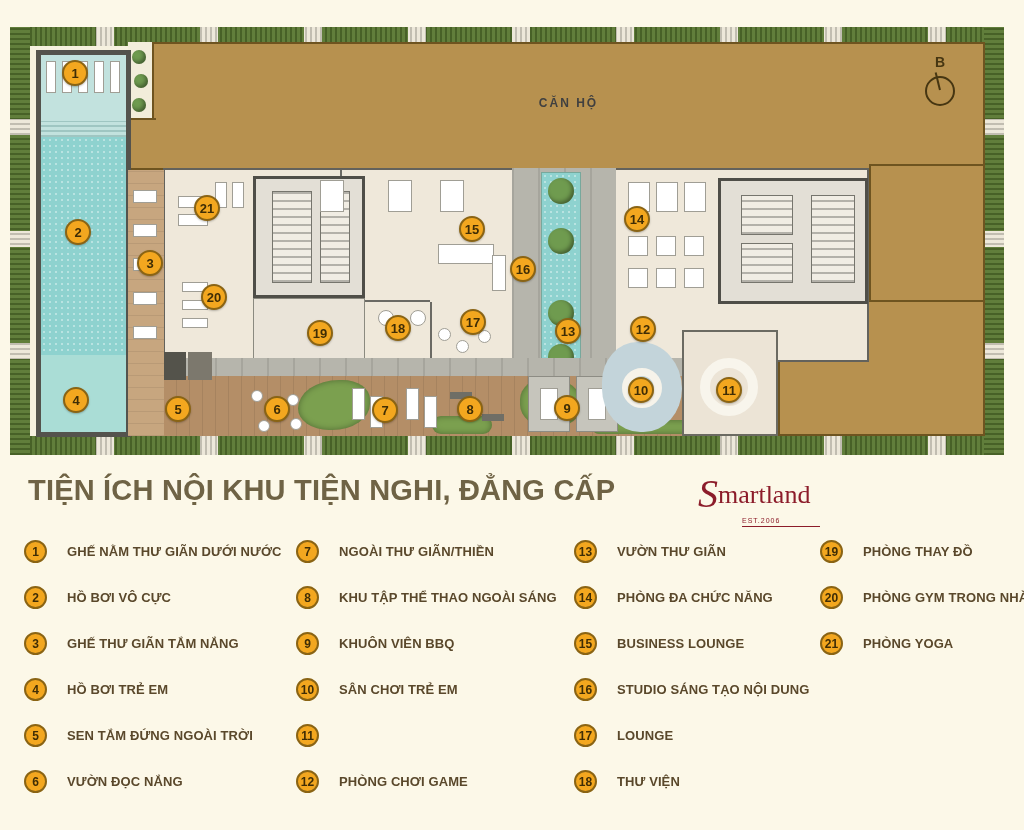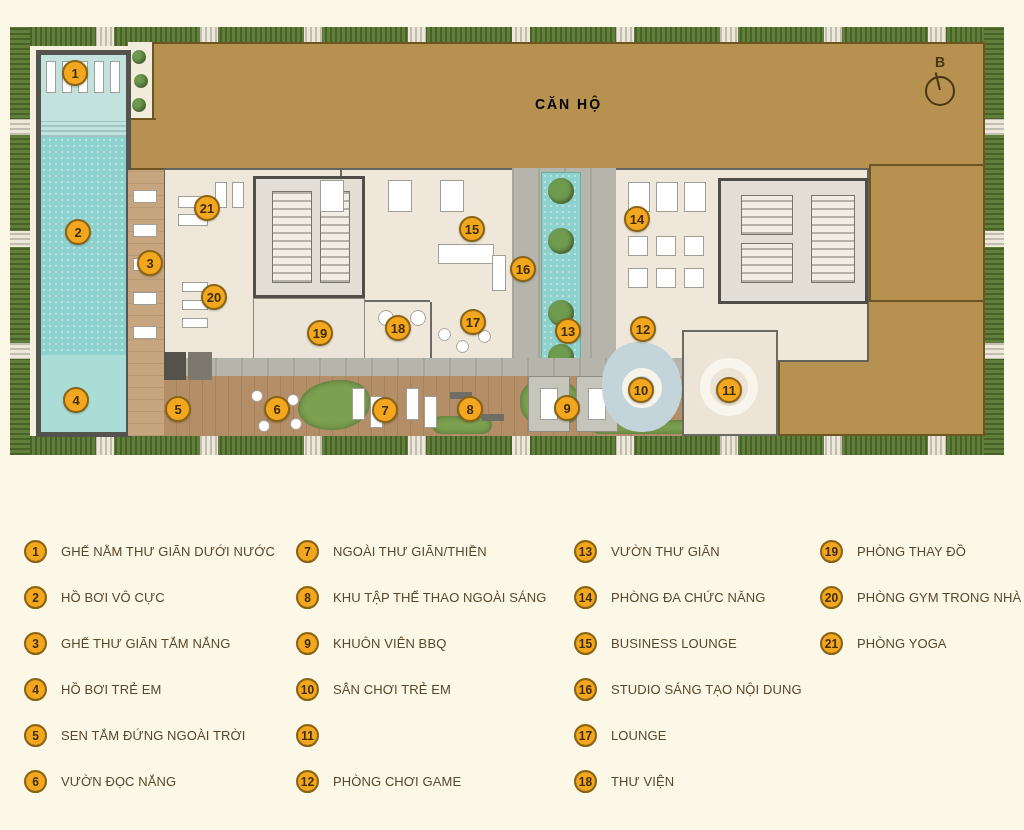--- a/index.html
+++ b/index.html
@@ -8,22 +8,22 @@
   .abs{position:absolute;}
   
   .hedge{position:absolute;background-image:
       repeating-linear-gradient(90deg, rgba(0,0,0,.18) 0 2px, rgba(255,255,255,.06) 2px 5px),
       repeating-linear-gradient(90deg, var(--hedge-green) 0 86px, #ece7d8 86px 104px);}
   .hedge.v{background-image:
       repeating-linear-gradient(0deg, rgba(0,0,0,.18) 0 2px, rgba(255,255,255,.06) 2px 5px),
       repeating-linear-gradient(0deg, var(--hedge-green) 0 96px, #ece7d8 96px 112px);}
   .ground{background:#f6f1df;}
   .tan{background:var(--building-tan);border:2px solid #6e5420;box-sizing:border-box;}
-  .bldg-label{position:absolute;left:0;right:0;top:52px;text-align:center;color:#000000;
-      font-size:14px;font-weight:bold;letter-spacing:2px;}
+  .bldg-label{position:absolute;left:0;right:0;top:52px;text-align:center;color:#404040;
+      font-size:12px;font-weight:bold;letter-spacing:2px;}
   .compass{position:absolute;right:26px;top:10px;width:34px;text-align:center;color:#463612;}
   .compass-letter{font-size:14px;font-weight:bold;}
   .compass-dial{position:relative;width:26px;height:26px;margin:6px auto 0;border:2px solid #463612;border-radius:50%;}
   .compass-needle{position:absolute;left:12px;top:-6px;width:2px;height:18px;background:#463612;
       transform:rotate(-14deg);transform-origin:bottom center;}
   .floor{background:#efe8da;border:2px solid #63625c;box-sizing:border-box;}
   .core{background:#e3dfd6;border:3px solid #4f4e48;box-sizing:border-box;}
   .hatch{background:#f1ede4;border:1px solid #76756d;box-sizing:border-box;
       background-image:repeating-linear-gradient(0deg, rgba(80,80,75,.38) 0 2px, transparent 2px 8px);}
   .room{background:#eae4d9;border:1px solid #8b8a80;box-sizing:border-box;}
@@ -48,21 +48,21 @@
   .brand{position:absolute;left:698px;top:474px;width:140px;color:var(--brand-red);}
   .brand-name{font-family:"Liberation Serif",serif;font-size:26px;line-height:1;}
   .brand-s{font-style:italic;font-size:40px;font-family:"Liberation Serif",serif;vertical-align:-4px;}
   .brand-est{display:block;margin:3px 0 0 44px;font-size:7px;letter-spacing:1px;border-bottom:1px solid var(--brand-red);
       width:78px;padding-bottom:2px;}
   .legend-col{position:absolute;top:540px;}
   .legend-row{display:flex;align-items:center;height:23px;margin-bottom:23px;}
   .badge{flex:0 0 23px;width:23px;height:23px;border-radius:50%;background:var(--marker-fill);
       border:2px solid var(--marker-border);box-sizing:border-box;color:#3f2d05;font-size:12px;font-weight:bold;
       display:flex;align-items:center;justify-content:center;margin-right:14px;}
-  .legend-label{color:var(--legend-text);font-size:13px;font-weight:normal;letter-spacing:.1px;white-space:nowrap;}
+  .legend-label{color:var(--legend-text);font-size:13px;font-weight:bold;letter-spacing:.1px;white-space:nowrap;margin-left:6px;}
 </style>
 </head>
 <body>
 
 <div class="page">
 
   <div class="abs" style="left:0;top:0;width:1024px;height:462px;">
 
     <div class="abs ground" style="left:30px;top:46px;width:954px;height:390px;"></div>
 
@@ -207,20 +207,25 @@
         <div class="marker" style="left: 459px; top: 216px;">15</div>
         <div class="marker" style="left: 510px; top: 256px;">16</div>
         <div class="marker" style="left: 460px; top: 309px;">17</div>
         <div class="marker" style="left: 385px; top: 315px;">18</div>
         <div class="marker" style="left: 307px; top: 320px;">19</div>
         <div class="marker" style="left: 201px; top: 284px;">20</div>
         <div class="marker" style="left: 194px; top: 195px;">21</div>
       </div>
   </div>
 
+  <h1 class="title">TIỆN ÍCH NỘI KHU TIỆN NGHI, ĐẲNG CẤP</h1>
+  <div class="brand">
+    <span class="brand-name"><span class="brand-s">S</span><span>martland</span></span>
+    <span class="brand-est">EST.2006</span>
+  </div>
 
   <div class="legend-col" id="legend-col-0" style="left:24px;">
       <div class="legend-row">
         <span class="badge">1</span>
         <span class="legend-label">GHẾ NẰM THƯ GIÃN DƯỚI NƯỚC</span>
       </div>
       <div class="legend-row">
         <span class="badge">2</span>
         <span class="legend-label">HỒ BƠI VÔ CỰC</span>
       </div>

